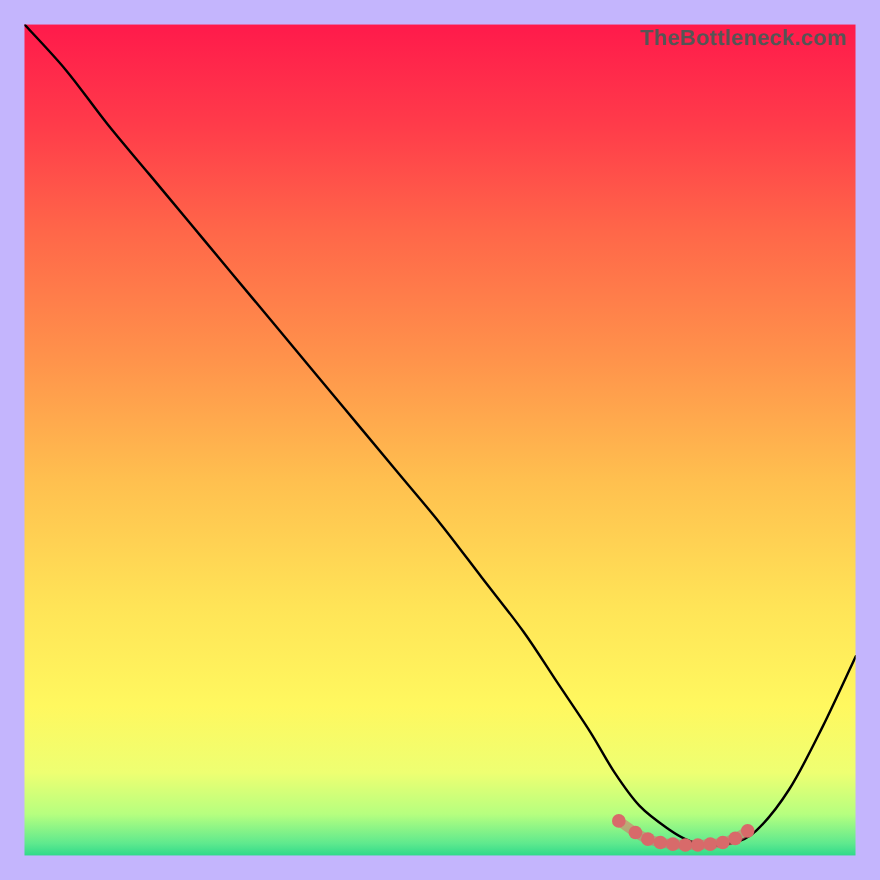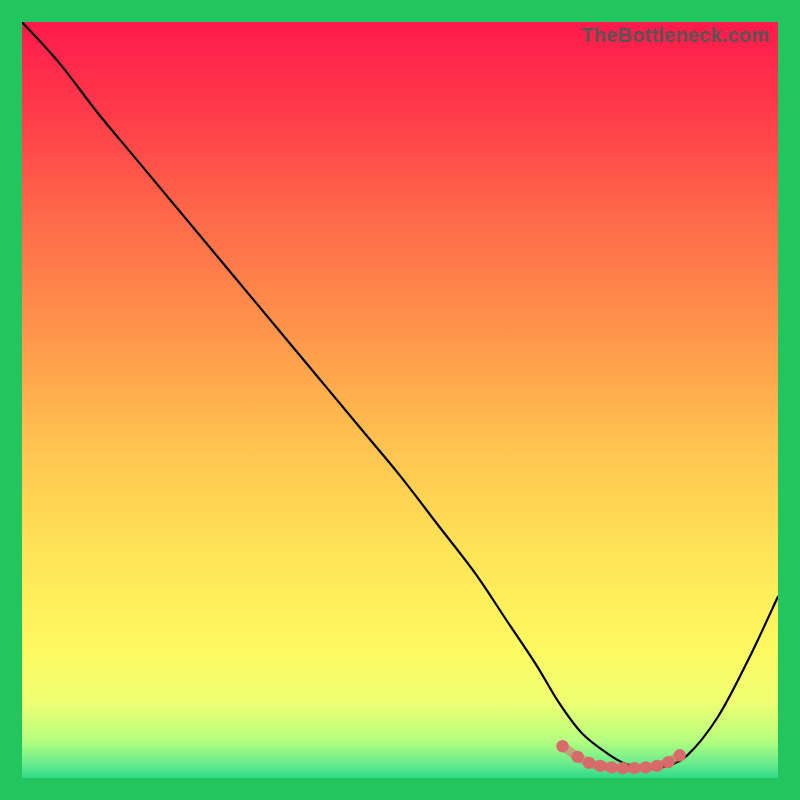--- a/index.html
+++ b/index.html
@@ -1,17 +1,17 @@
 <!DOCTYPE html>
 <html><head>
 <meta charset="utf-8">
 <style>
   * { margin: 0; padding: 0; box-sizing: border-box; }
   html, body { width: 800px; height: 800px; overflow: hidden; background: #000; }
-  .frame { position: relative; width: 800px; height: 800px; background: #22c55e; }
+  .frame { position: relative; width: 800px; height: 800px; background: #c4b5fd; }
   .plot-area {
     position: absolute;
     left: 22px; top: 22px;
     width: 756px; height: 756px;
     overflow: hidden;
   }
   .watermark {
     position: absolute;
     top: 2px; right: 8px;
     font-family: Arial, Helvetica, sans-serif;

